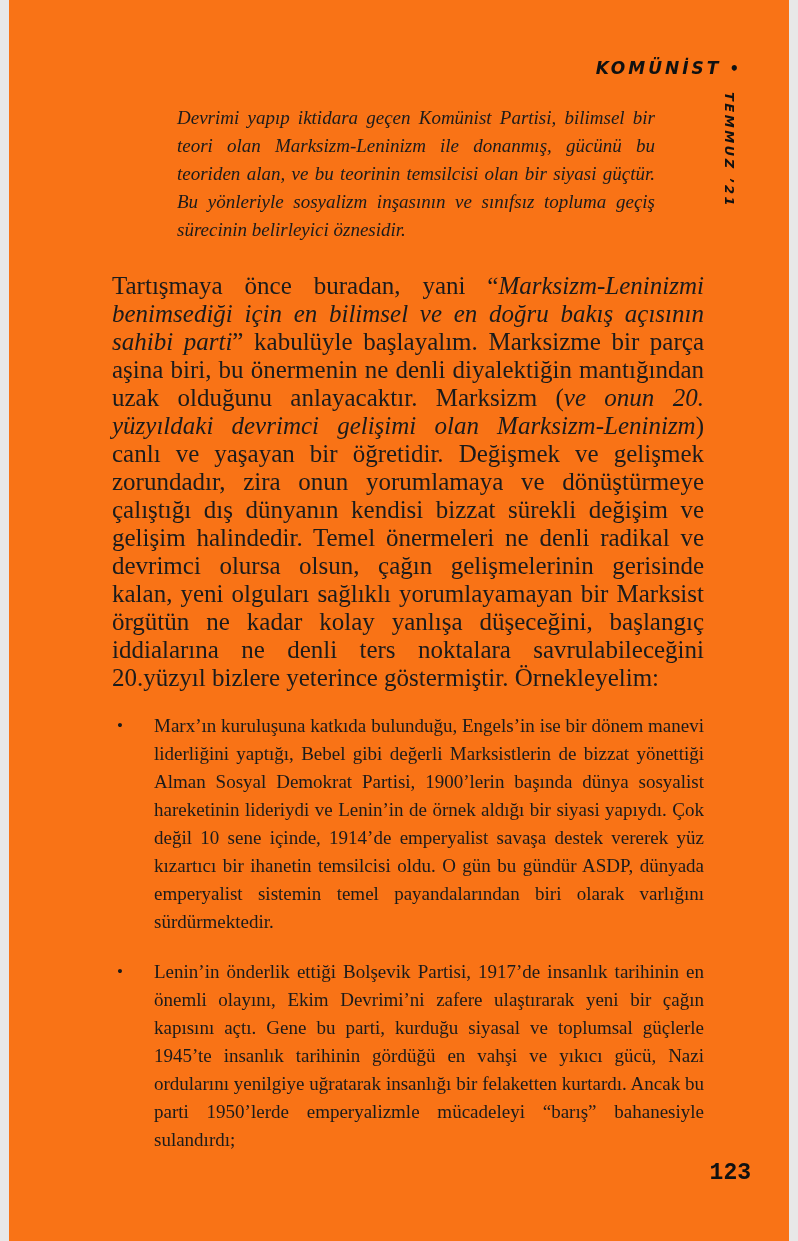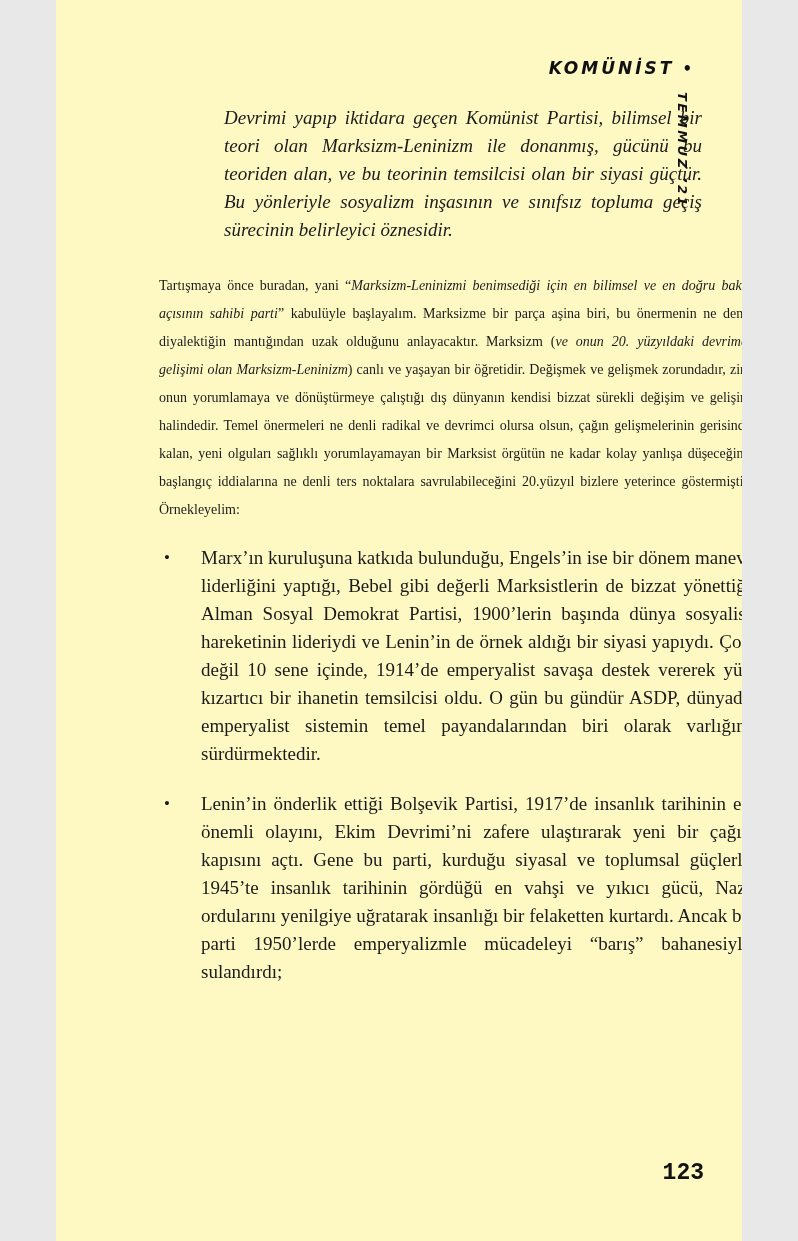--- a/index.html
+++ b/index.html
@@ -2,24 +2,24 @@
 <html><head>
 <meta charset="utf-8">
 <style>
   html, body {
     margin: 0;
     padding: 0;
     background: #e8e8e8;
   }
   .page {
     position: relative;
-    width: 686px;
+    width: 780px;
     height: 1241px;
     margin: 0 auto;
-    background: #fef9c3;
+    background: #f97316;
     color: #1b1b1b;
     font-family: "Liberation Serif", "DejaVu Serif", serif;
     overflow: hidden;
   }
   .running-head {
     position: absolute;
     top: 58px;
     right: 50px;
     font-family: "DejaVu Sans", "Liberation Sans", sans-serif;
     font-weight: bold;
@@ -56,21 +56,21 @@
   .epigraph {
     margin: 0 0 28px 65px;
     width: 478px;
     font-style: italic;
     font-size: 19px;
     line-height: 28px;
     text-align: justify;
   }
   .body-para {
     margin: 4px 0 20px 0;
-    font-size: 14px;
+    font-size: 25px;
     line-height: 28px;
     text-align: justify;
   }
   .body-para .it {
     font-style: italic;
   }
   .bullet-item {
     position: relative;
     padding-left: 42px;
     margin: 0 0 22px 0;

